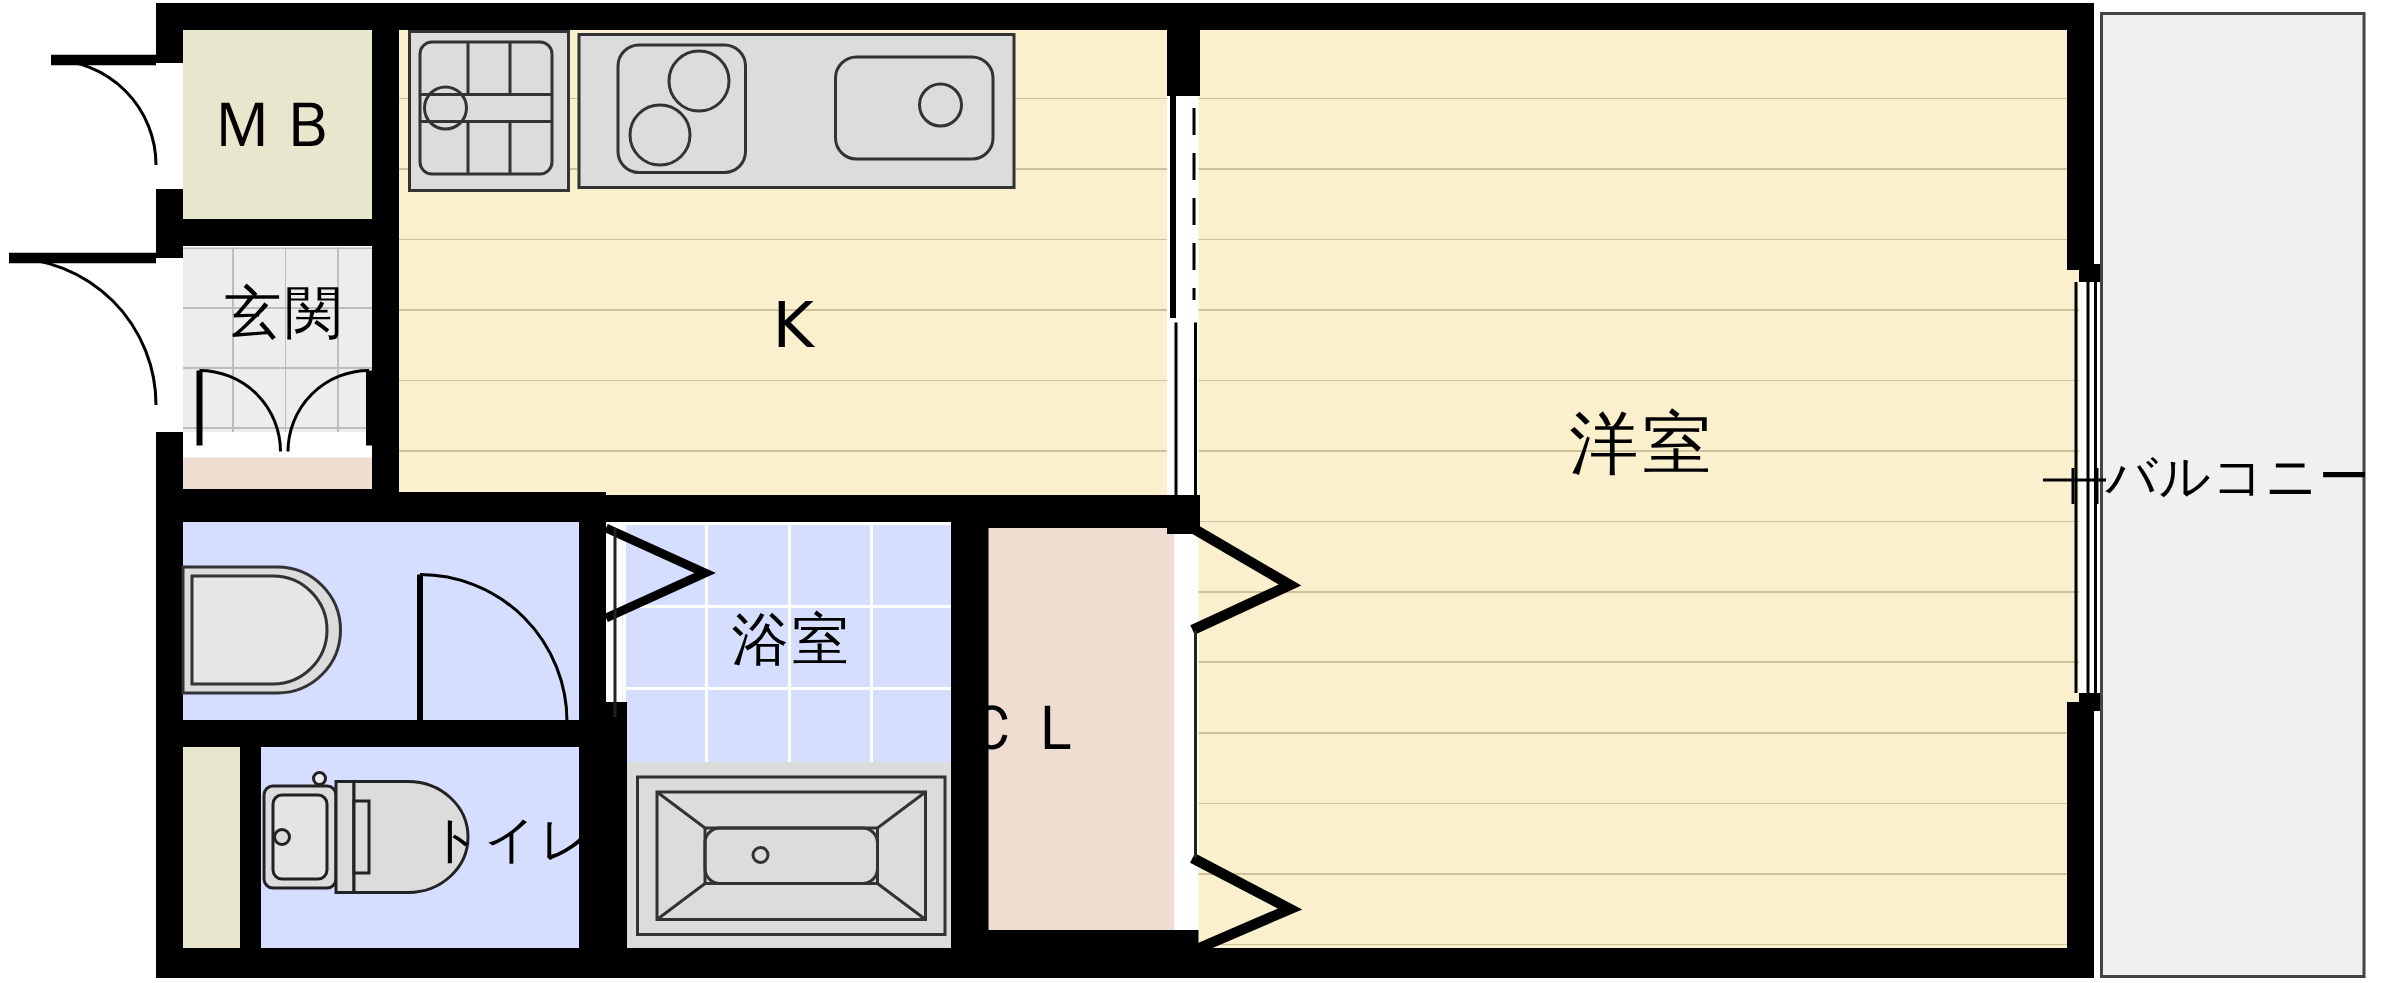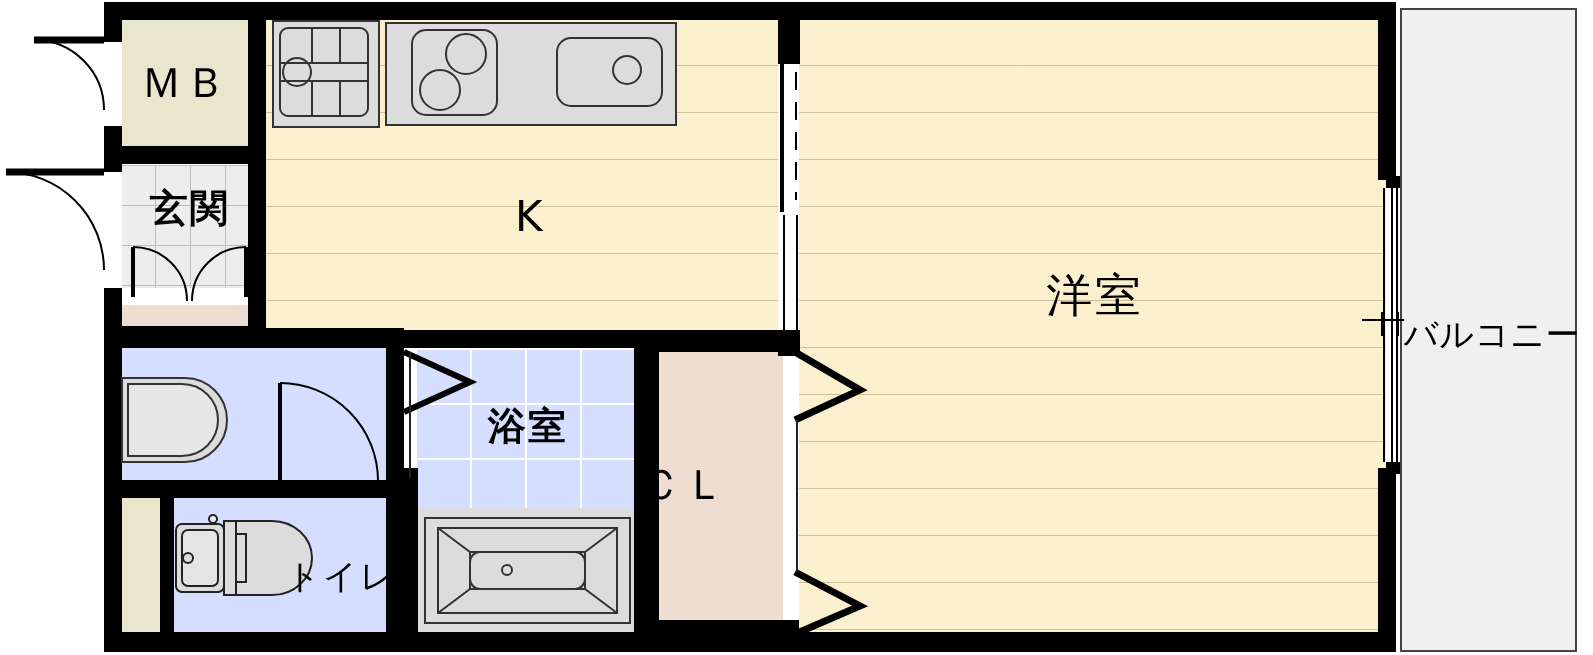--- a/index.html
+++ b/index.html
@@ -61,22 +61,22 @@
     color: #000000;
     font-family: "DejaVu Sans", "Liberation Sans", sans-serif;
     white-space: pre;
     text-align: center;
     line-height: 1.18;
     font-weight: 400;
     letter-spacing: 0.06em;
   }
   .label-lg { font-size: 46px; }
   .label-md { font-size: 42px; }
-  .label-sm { font-size: 38px; font-weight: bold; }
-  .label-xs { font-size: 34px; margin-top: 16px; }
+  .label-sm { font-size: 38px; }
+  .label-xs { font-size: 34px; }
 
   
   svg.overlay {
     position: absolute;
     left: 0; top: 0;
     width: 1593px;
     height: 655px;
     pointer-events: none;
   }
 </style>

